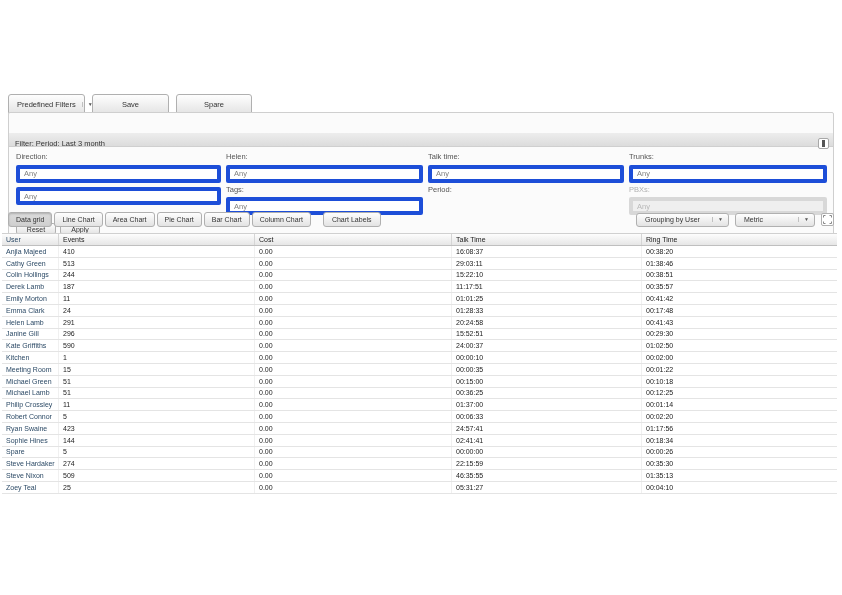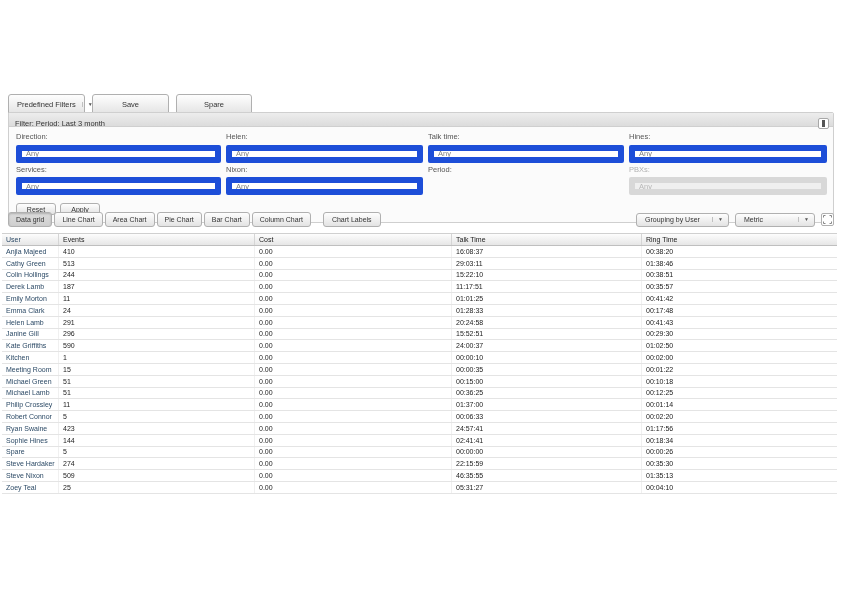--- a/index.html
+++ b/index.html
@@ -20,28 +20,28 @@
   .toolbar { position:absolute; left:8px; top:94px; display:flex; gap:7px; }
   .toolbar .btn { height:21px; }
   .btn-predef { width:77px; justify-content:space-between; padding:0 5px 0 8px; }
   .btn-save { width:77px; }
   .btn-export { width:76px; }
 
   
   .filter-panel { position:absolute; left:8px; top:112px; width:826px; background:#fbfbfb; border:1px solid #cfcfcf; border-radius:2px; }
   .filter-header { height:14px; display:flex; align-items:center; padding:8px 4px 0 6px;
     background:linear-gradient(#ededed,#dcdcdc); border-bottom:1px solid #cfcfcf;
-    font-size:7.5px; color:#333; }
+    font-size:7.5px; color:#333;margin-top:20px; }
   .filter-header .spacer { flex:1; }
   .collapse-btn { width:11px; height:11px; background:#fff; border:1px solid #a8a8a8; border-radius:2px; display:flex; align-items:center; justify-content:center; }
   .collapse-btn .bar { width:3px; height:7px; background:#555; }
   .filter-body { padding:5px 7px 7px 7px; }
   .filter-grid { display:grid; grid-template-columns:205px 197px 196px 198px; column-gap:5px; row-gap:2px; }
   .ffield .flabel { font-size:7.5px; color:#555; height:10px; line-height:10px; }
-  .ffield input { width:100%; height:18px; border:6px solid #1d4ed8; border-radius:2px; background:#fff; font-family:"Liberation Sans", sans-serif; font-size:7.5px; color:#808080; padding:0 4px; }
+  .ffield input { width:100%; height:18px; border:4px solid #1d4ed8; border-radius:2px; background:#fff; font-family:"Liberation Sans", sans-serif; font-size:7.5px; color:#808080; padding:0 4px; }
   .ffield.disabled .flabel { color:#b0b0b0; }
   .ffield.disabled input { background:#efefef; border-color:#d8d8d8; color:#b8b8b8; }
   .filter-actions { margin-top:8px; display:flex; gap:4px; }
   .filter-actions .btn { width:40px; height:12px; font-size:7px; }
 
   
   .view-bar { position:absolute; left:8px; right:8px; top:212px; height:15px; display:flex; align-items:center; }
   .tabs { display:flex; gap:2px; }
   .tab { height:15px; line-height:13px; padding:0 7px; font-size:7px; }
   .tab.active { background:linear-gradient(#dcdcdc,#cfcfcf); box-shadow:inset 0 1px 2px rgba(0,0,0,.2); }
@@ -98,31 +98,30 @@
             <div class="flabel">Helen:</div>
             <input type="text" value="Any" style="">
           </div>
 
           <div class="ffield">
             <div class="flabel">Talk time:</div>
             <input type="text" value="Any" style="">
           </div>
 
           <div class="ffield">
-            <div class="flabel">Hines:</div>
-            <input type="text" value="Any" style="">
-          </div>
-
-          <div class="ffield">
-            <div class="flabel">Services:</div>
-            <input type="text" value="Any" style="">
-          </div>
-
-          <div class="ffield">
-            <div class="flabel">Nixon:</div>
+            <div class="flabel">Trunks:</div>
+            <input type="text" value="Any" style="">
+          </div>
+
+          <div class="ffield">
+            <input type="text" value="Any" style="">
+          </div>
+
+          <div class="ffield">
+            <div class="flabel">Tags:</div>
             <input type="text" value="Any" style="">
           </div>
 
           <div class="ffield">
             <div class="flabel">Period:</div>
           </div>
 
           <div class="ffield disabled">
             <div class="flabel">PBXs:</div>
             <input type="text" value="Any" style="">

